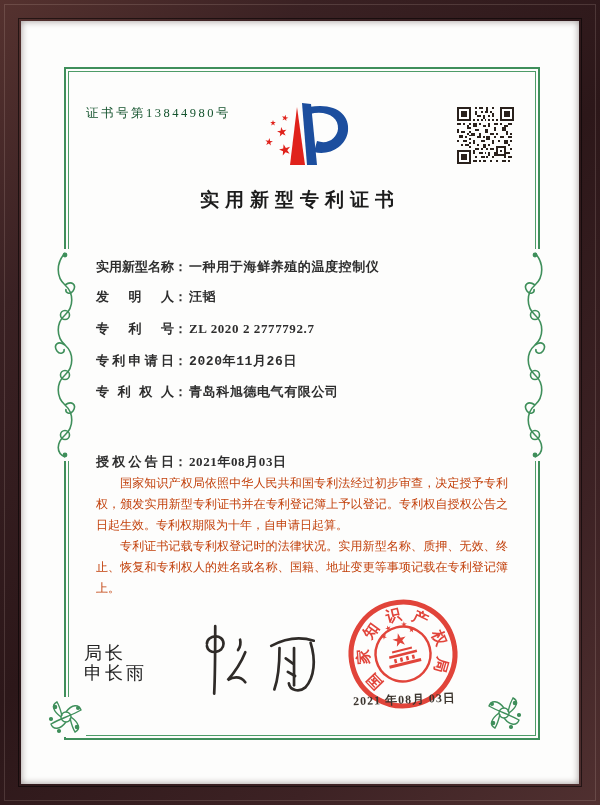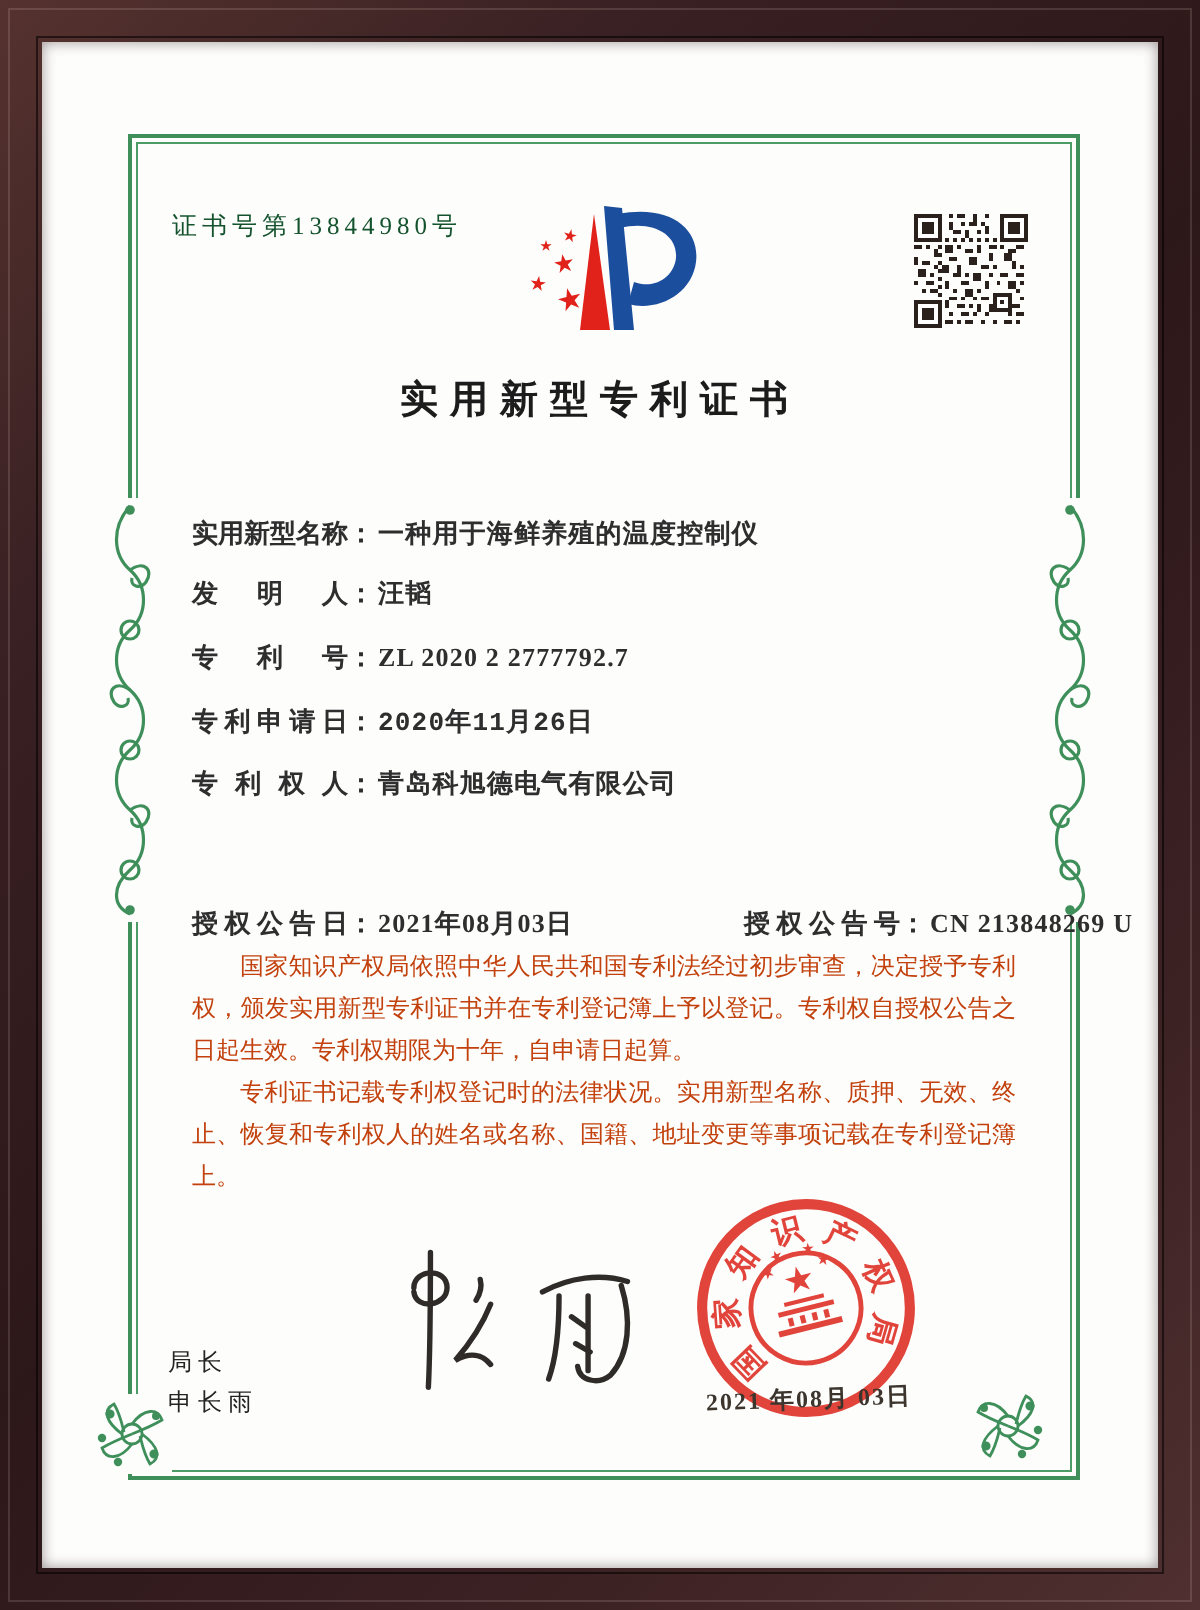--- a/index.html
+++ b/index.html
@@ -20,21 +20,21 @@
     letter-spacing:6px;color:#1c1c1c;}
   .field-row{position:absolute;left:75px;font-size:13px;color:#2e2e2e;font-weight:600;white-space:nowrap;}
   .flabel{display:inline-block;width:78px;text-align:justify;text-align-last:justify;vertical-align:bottom;}
   .colon{display:inline-block;margin:0 2px 0 0;}
   .fvalue{letter-spacing:0.6px;}
   .grant-col2{position:absolute;left:276px;top:0;}
   .row-grant{width:440px;}
   .body-text{position:absolute;left:75px;top:452px;width:412px;font-size:12px;line-height:21px;
     color:#c2410c;text-align:justify;}
   .body-text p{margin:0;text-indent:2em;}
-  .signer{position:absolute;left:63px;top:622px;font-size:12px;color:#242424;letter-spacing:3px;line-height:20px;margin-top:28px;}
+  .signer{position:absolute;left:63px;top:622px;font-size:18px;color:#242424;letter-spacing:3px;line-height:20px;}
   .signature{position:absolute;left:160px;top:602px;width:140px;height:78px;}
   .seal{position:absolute;left:326px;top:577px;width:112px;height:112px;transform:rotate(-14deg);opacity:0.92;}
   .seal-date{position:absolute;left:332px;top:670px;width:130px;font-size:12px;font-weight:600;
     letter-spacing:1px;color:#3c352e;transform:rotate(-2deg);}
   .seal text{font-family:"Liberation Serif","DejaVu Serif",serif;font-weight:700;}
 </style>
 </head>
 <body>
 
 <svg width="0" height="0" style="position:absolute">
@@ -237,23 +237,20 @@
     <div class="field-row" style="top:331px;font-family:Liberation Mono, monospace;">
       <span class="flabel">专利申请日</span><span class="colon">：</span><span class="fvalue">2020年11月26日</span>
     </div>
     <div class="field-row" style="top:362px;">
       <span class="flabel">专利权人</span><span class="colon">：</span><span class="fvalue">青岛科旭德电气有限公司</span>
     </div>
     <div class="field-row row-grant" style="top:416px;margin-top:16px;">
       <span>
         <span class="flabel">授权公告日</span><span class="colon">：</span><span class="fvalue">2021年08月03日</span>
       </span>
-      <span class="grant-col2">
-        <span class="flabel">授权公告号</span><span class="colon">：</span><span class="fvalue">CN 213848269 U</span>
-      </span>
     </div>
 
     <div class="body-text">
       <p>国家知识产权局依照中华人民共和国专利法经过初步审查，决定授予专利权，颁发实用新型专利证书并在专利登记簿上予以登记。专利权自授权公告之日起生效。专利权期限为十年，自申请日起算。</p>
       <p>专利证书记载专利权登记时的法律状况。实用新型名称、质押、无效、终止、恢复和专利权人的姓名或名称、国籍、地址变更等事项记载在专利登记簿上。</p>
     </div>
 
     <div class="signer">
       <div>局长</div>
       <div>申长雨</div>

